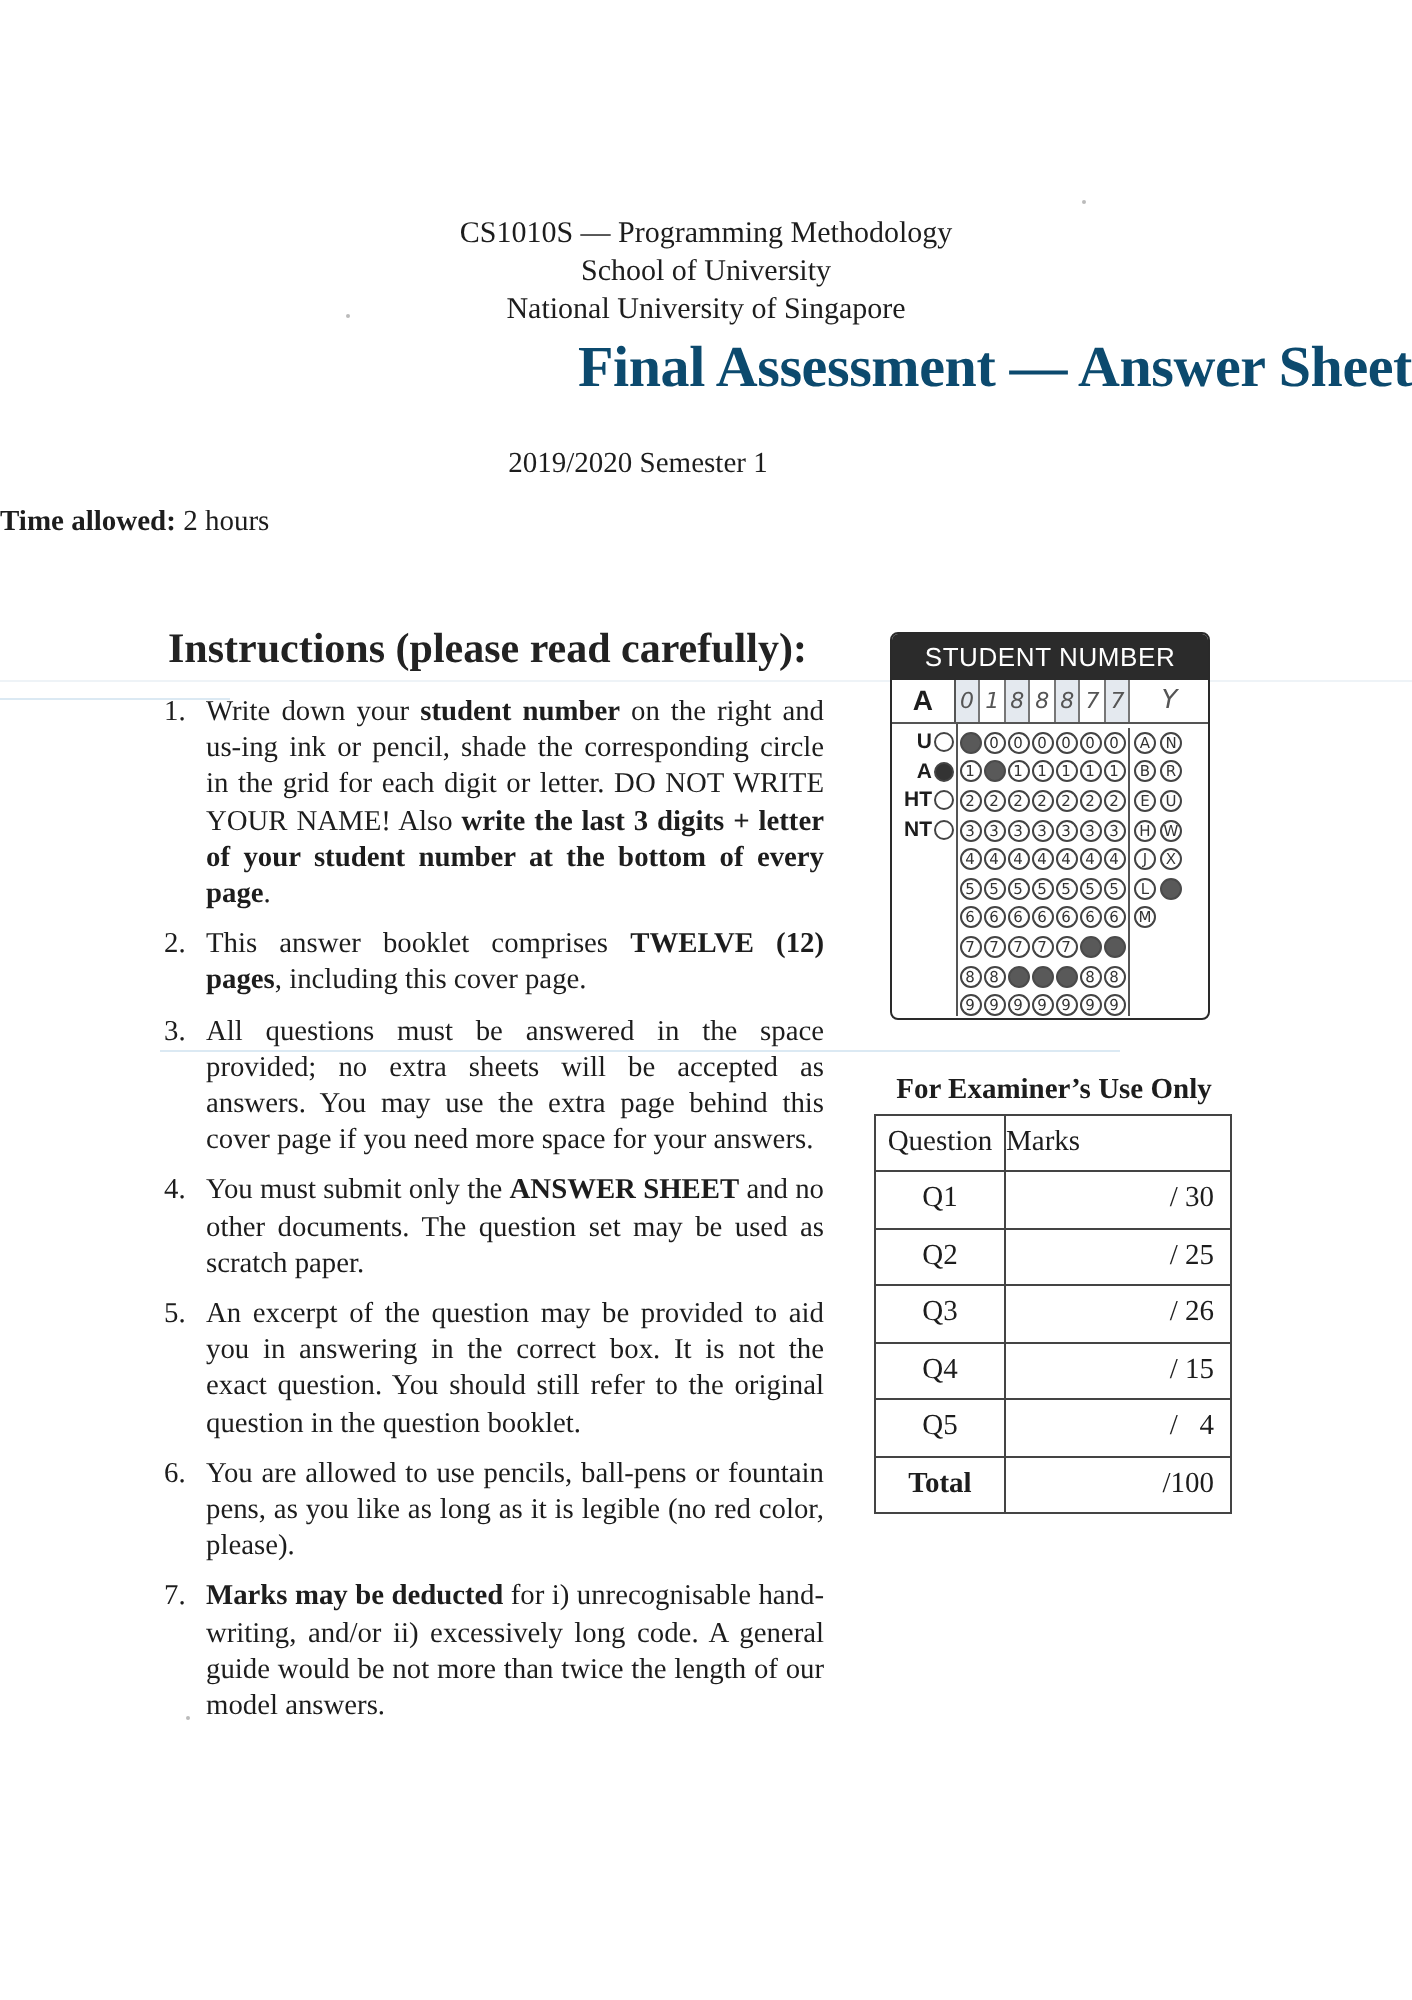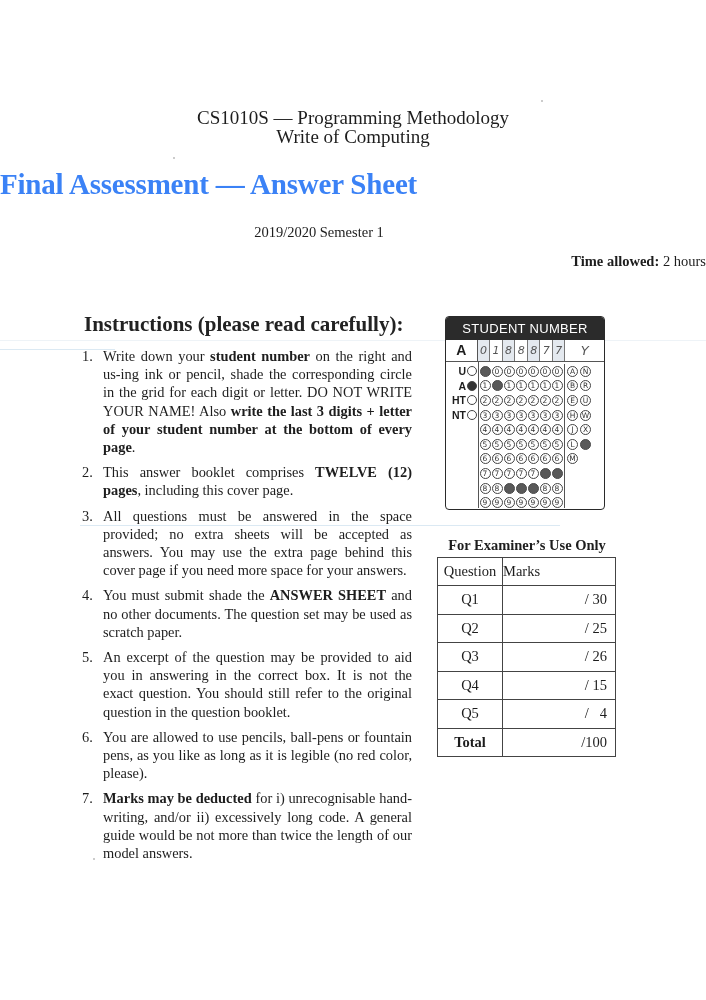--- a/index.html
+++ b/index.html
@@ -1,24 +1,24 @@
 <!DOCTYPE html>
 <html><head>
 <meta charset="utf-8">
 <style>
   html, body { margin: 0; padding: 0; background: #ffffff; }
   body { width: 706px; height: 1000px; position: relative; overflow: hidden;
          font-family: "Liberation Serif", "DejaVu Serif", serif; color: #1d1d1d; }
   .scanline { position: absolute; height: 1px; background: #dbe9f3; }
   .header { position: absolute; left: 0; width: 706px; top: 108px; text-align: center; }
-  .header .line { font-size: 19px; line-height: 19px; }
-  .title { position: absolute; left: 0; width: 706px; top: 168px; text-align: left;
-           font-weight: bold; font-size: 29px; letter-spacing: -0.2px; color: #3b82f6; }
+  .header .line { font-size: 15px; line-height: 19px; }
+  .title { position: absolute; left: 0; width: 706px; top: 168px; text-align: right;
+           font-weight: bold; font-size: 29px; letter-spacing: -0.2px; color: #0c4a6e; }
   .semester { position: absolute; left: 0; width: 638px; top: 224px; text-align: center; font-size: 14.5px; }
-  .time { position: absolute; left: 0; width: 706px; top: 253px; text-align: right; font-size: 14.5px; }
+  .time { position: absolute; left: 0; width: 706px; top: 253px; text-align: left; font-size: 14.5px; }
   .time b { font-weight: bold; }
   .instr-heading { position: absolute; left: 84px; top: 312px; font-weight: bold; font-size: 21px; color: #222; }
   .instr-list { position: absolute; left: 82px; top: 347px; width: 330px; margin: 0; padding: 0; list-style: none; }
   .instr-list li { position: relative; padding-left: 21px; font-size: 14.4px; line-height: 18.2px; margin-bottom: 7px;
                    text-align: justify; hyphens: manual; }
   .instr-list li .num { position: absolute; left: 0; top: 0; }
   .instr-list b { font-weight: bold; }
 
   
   .sn-box { position: absolute; left: 445px; top: 316px; width: 158px; height: 192px;
@@ -62,32 +62,33 @@
 
 <div class="scanline" style="left:0;top:349px;width:115px;"></div>
 <div class="scanline" style="left:0;top:340px;width:706px;background:#eef3f7;"></div>
 <div class="scanline" style="left:80px;top:525px;width:480px;"></div>
 <div class="dot" style="left:173px;top:157px;"></div>
 <div class="dot" style="left:541px;top:100px;"></div>
 <div class="dot" style="left:93px;top:858px;"></div>
 
 <div class="header">
   <div class="line">CS1010S — Programming Methodology</div>
-  <div class="line">Write of Computing</div>
+  <div class="line">School of University</div>
+  <div class="line">National University of Singapore</div>
 </div>
 <div class="title">Final Assessment — Answer Sheet</div>
 <div class="semester">2019/2020 Semester 1</div>
 <div class="time"><b>Time allowed:</b><span> 2 hours</span></div>
 
 <div class="instr-heading">Instructions (please read carefully):</div>
 <ol class="instr-list" id="instr-list">
     <li><span class="num">1.</span><span>Write down your </span><b>student number</b><span> on the right and us-ing ink or pencil, shade the corresponding circle in the grid for each digit or letter. DO NOT WRITE YOUR NAME! Also </span><b>write the last 3 digits + letter of your student number at the bottom of every page</b><span>.</span></li>
     <li><span class="num">2.</span><span>This answer booklet comprises </span><b>TWELVE (12) pages</b><span>, including this cover page.</span></li>
     <li><span class="num">3.</span><span>All questions must be answered in the space provided; no extra sheets will be accepted as answers. You may use the extra page behind this cover page if you need more space for your answers.</span></li>
-    <li><span class="num">4.</span><span>You must submit shade the </span><b>ANSWER SHEET</b><span> and no other documents.  The question set may be used as scratch paper.</span></li>
+    <li><span class="num">4.</span><span>You must submit only the </span><b>ANSWER SHEET</b><span> and no other documents.  The question set may be used as scratch paper.</span></li>
     <li><span class="num">5.</span><span>An excerpt of the question may be provided to aid you in answering in the correct box.  It is not the exact question. You should still refer to the original question in the question booklet.</span></li>
     <li><span class="num">6.</span><span>You are allowed to use pencils, ball-pens or fountain pens, as you like as long as it is legible (no red color, please).</span></li>
     <li><span class="num">7.</span><b>Marks may be deducted</b><span> for i) unrecognisable hand-writing, and/or ii) excessively long code.  A general guide would be not more than twice the length of our model answers.</span></li>
   </ol>
 
 <div class="sn-box">
   <div class="sn-head">STUDENT NUMBER</div>
   <div class="sn-row-write" id="sn-write">
     <div class="prefix">A</div>
   <div class="cell shade">0</div>

